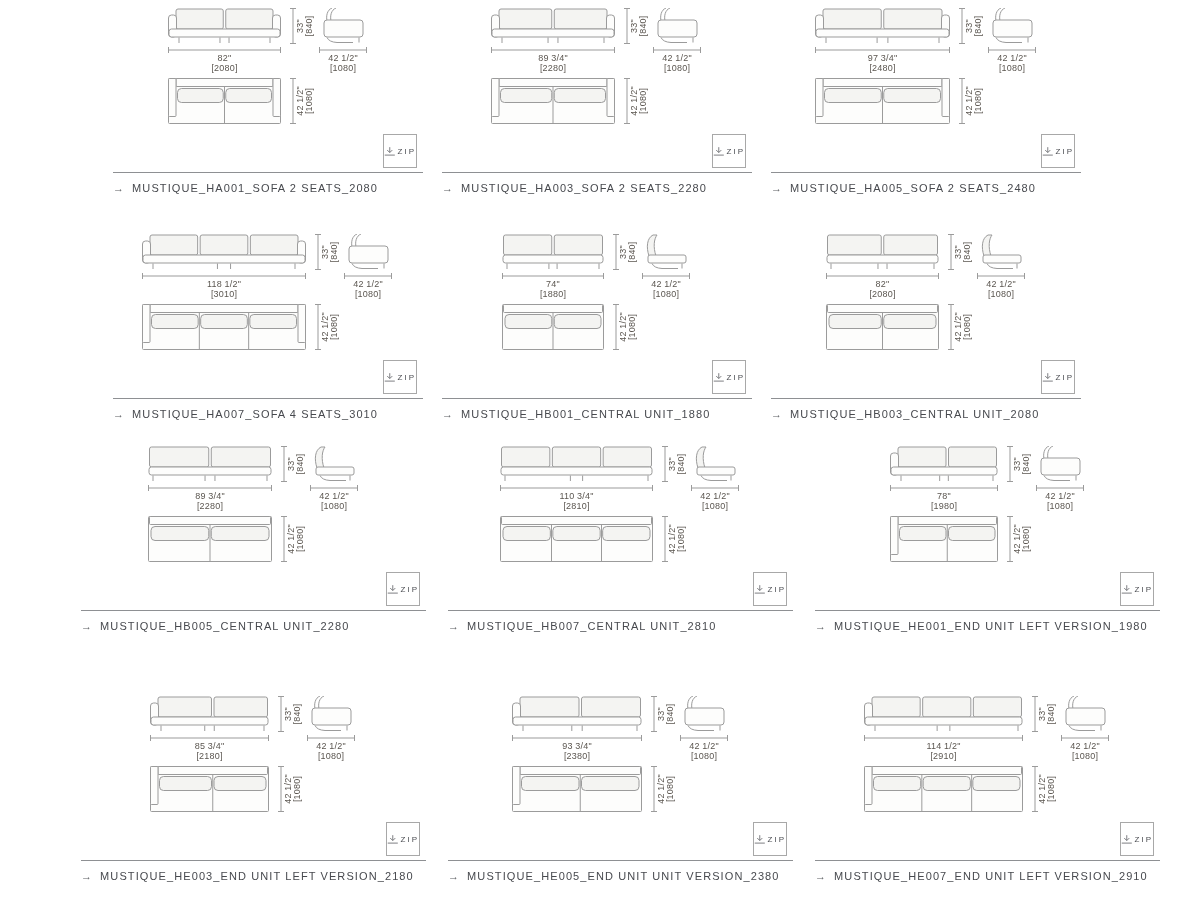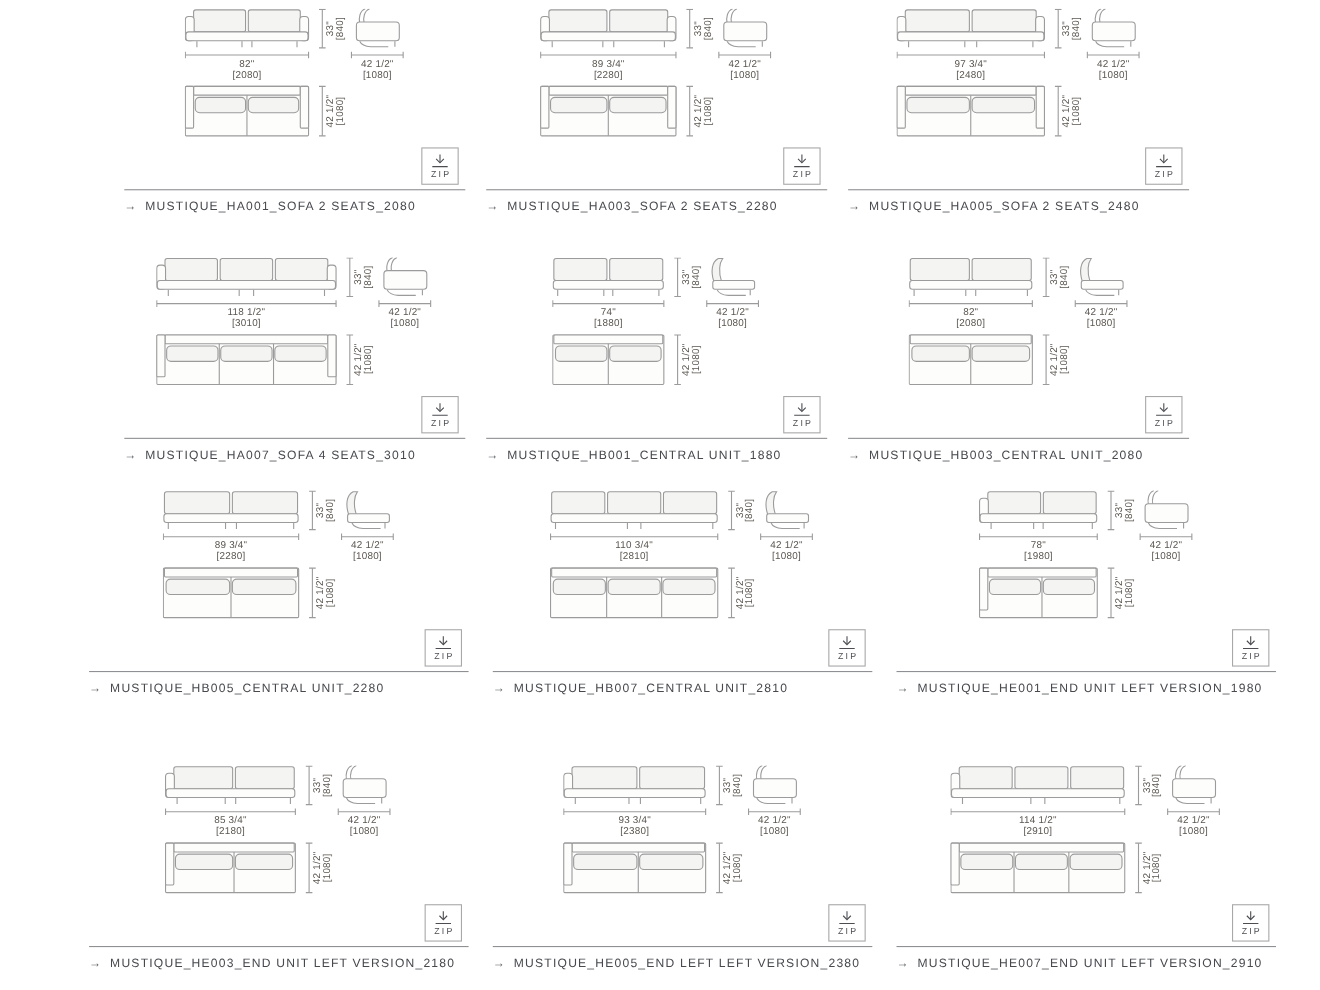--- a/index.html
+++ b/index.html
@@ -42,21 +42,21 @@
     justify-content: flex-end;
     padding-right: 6px;
     margin-top: 4px;
   }
   .zip-box {
     width: 32px;
     height: 32px;
     border: 1px solid #a8a8a8;
     background: #ffffff;
     display: flex;
-    flex-direction: column;
+    flex-direction: row;
     align-items: center;
     justify-content: center;
     cursor: pointer;
     box-sizing: content-box;
   }
   .zip-box .zip-text {
     font-size: 8px;
     letter-spacing: 2px;
     color: #4b4d52;
     margin-top: 1px;
@@ -906,21 +906,21 @@
           <line x1="8" y1="0.5" x2="8" y2="7.5" stroke="#4b4d52" stroke-width="1"></line>
           <polyline points="4.5,4.5 8,8 11.5,4.5" fill="none" stroke="#4b4d52" stroke-width="1"></polyline>
           <line x1="1" y1="11.5" x2="15" y2="11.5" stroke="#4b4d52" stroke-width="1"></line>
         </svg>
         <span class="zip-text">ZIP</span>
       </div>
     </div>
     <hr class="rule">
     <div class="label-row">
       <span class="arrow">→</span>
-      <span class="label-text">MUSTIQUE_HE005_END LEFT LEFT VERSION_2380</span>
+      <span class="label-text">MUSTIQUE_HE005_END UNIT UNIT VERSION_2380</span>
     </div>
   </div>
 
   <div class="cell">
     <div class="drawing">
         <svg width="247" height="122" viewBox="0 0 247 122">
           <g>
             <rect x="8" y="1" width="48.166666666666664" height="20" rx="2" fill="#f4f4f2" stroke="#9b9b9b" stroke-width="1"></rect>
             <rect x="58.666666666666664" y="1" width="48.166666666666664" height="20" rx="2" fill="#f4f4f2" stroke="#9b9b9b" stroke-width="1"></rect>
             <rect x="109.33333333333333" y="1" width="48.166666666666664" height="20" rx="2" fill="#f4f4f2" stroke="#9b9b9b" stroke-width="1"></rect>

